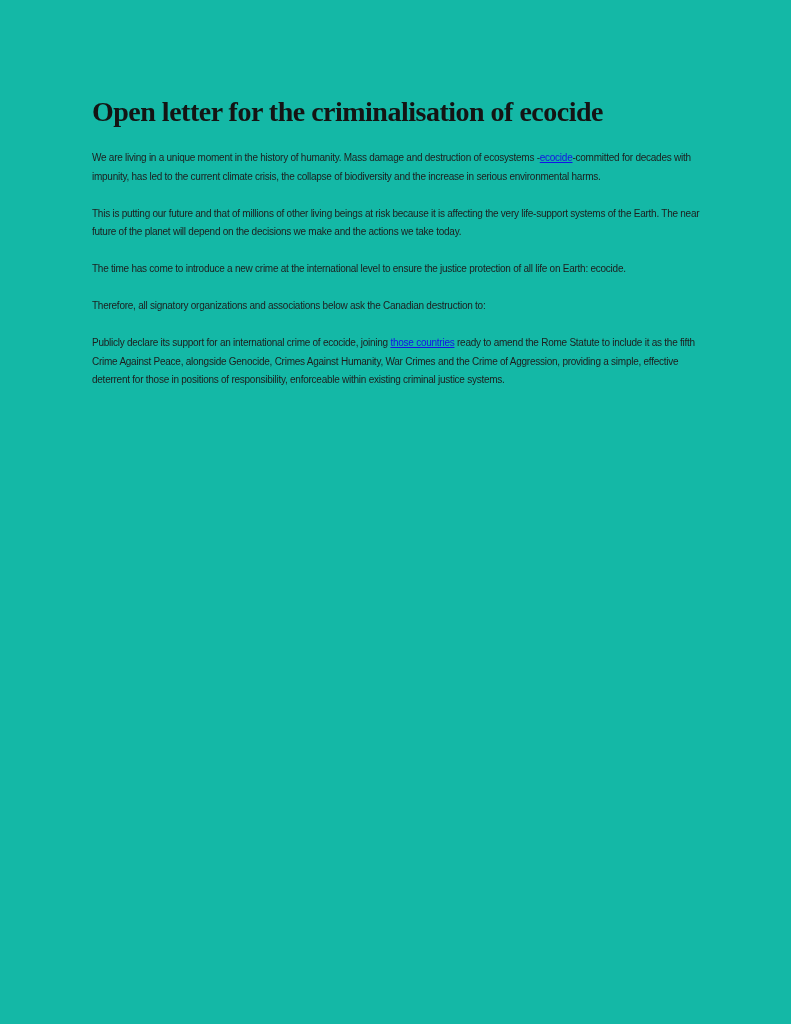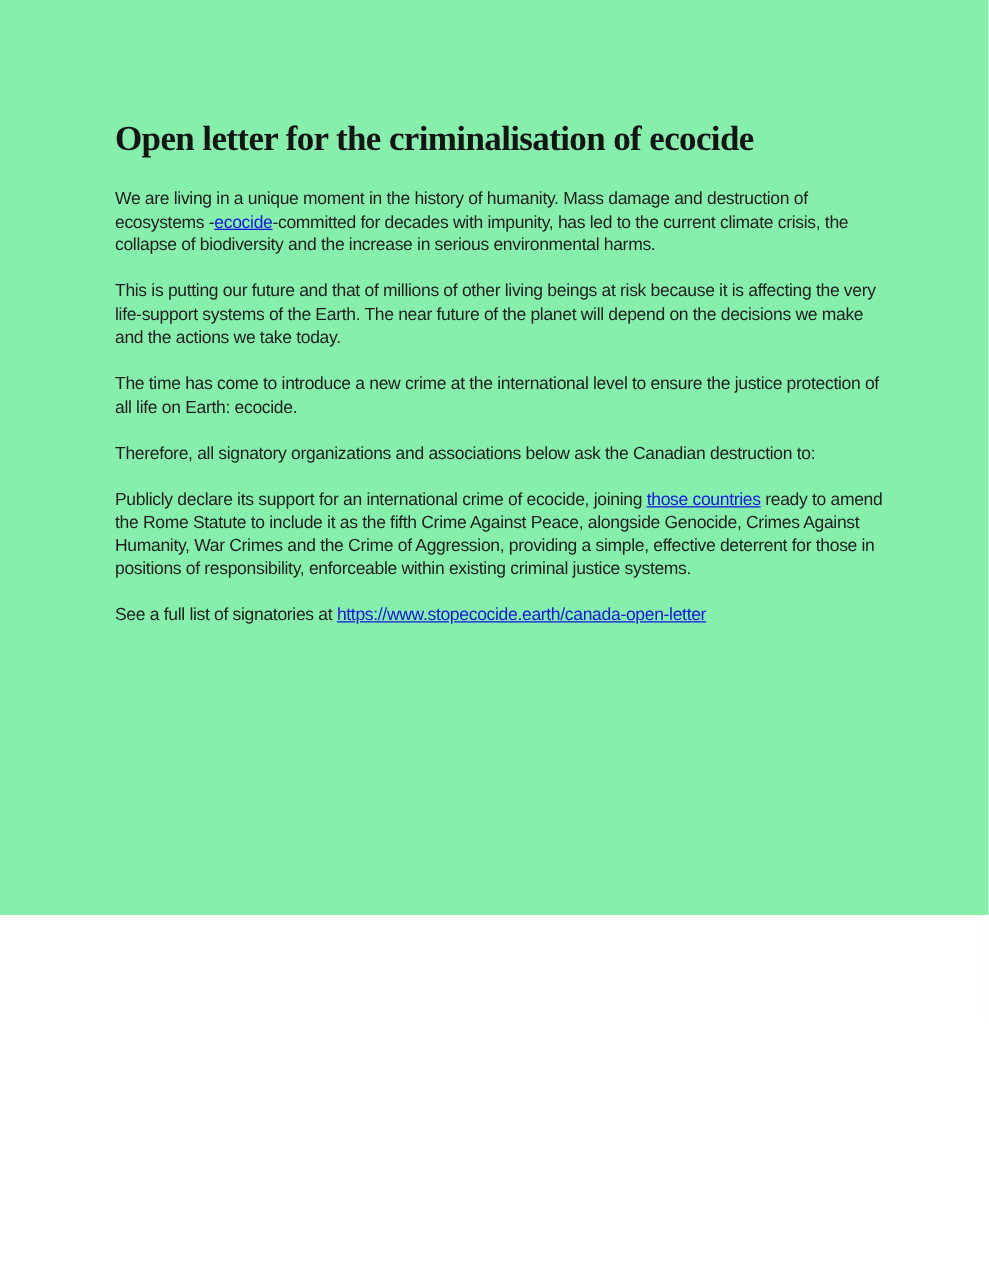--- a/index.html
+++ b/index.html
@@ -9,39 +9,39 @@
   }
   body {
     width: 791px;
     height: 1024px;
     overflow: hidden;
     font-family: "Liberation Sans", sans-serif;
   }
   .page {
     box-sizing: border-box;
     width: 791px;
-    height: 732px;
+    height: 1024px;
     padding: 97px 48px 0 92px;
-    background: #86efac;
+    background: #14b8a6;
   }
   .title {
     font-family: "Liberation Serif", serif;
     font-weight: 700;
     font-size: 28px;
     line-height: 30px;
     letter-spacing: -0.5px;
     color: #141414;
     margin: 0 0 22px 0;
   }
   .letter-body {
     max-width: 614px;
   }
   .letter-body p {
     margin: 0 0 18.5px 0;
-    font-size: 14px;
+    font-size: 10px;
     line-height: 18.5px;
     letter-spacing: -0.25px;
     color: #1d1d1d;
   }
   .letter-body a.link {
     color: #1414e6;
     text-decoration: underline;
     cursor: pointer;
   }
 </style>
@@ -49,15 +49,14 @@
 <body>
 
 <div class="page">
   <h1 class="title">Open letter for the criminalisation of ecocide</h1>
   <div class="letter-body" id="letter-body">
       <p><span>We are living in a unique moment in the history of humanity. Mass damage and destruction of ecosystems -</span><a class="link">ecocide</a><span>-committed for decades with impunity, has led to the current climate crisis, the collapse of biodiversity and the increase in serious environmental harms.</span></p>
       <p><span>This is putting our future and that of millions of other living beings at risk because it is affecting the very life-support systems of the Earth. The near future of the planet will depend on the decisions we make and the actions we take today.</span></p>
       <p><span>The time has come to introduce a new crime at the international level to ensure the justice protection of all life on Earth: ecocide.</span></p>
       <p><span>Therefore, all signatory organizations and associations below ask the Canadian destruction to:</span></p>
       <p><span>Publicly declare its support for an international crime of ecocide, joining </span><a class="link">those countries</a><span> ready to amend the Rome Statute to include it as the fifth Crime Against Peace, alongside Genocide, Crimes Against Humanity, War Crimes and the Crime of Aggression, providing a simple, effective deterrent for those in positions of responsibility, enforceable within existing criminal justice systems.</span></p>
-      <p><span>See a full list of signatories at </span><a class="link">https://www.stopecocide.earth/canada-open-letter</a></p>
     </div>
 </div>
 
 </body></html>

